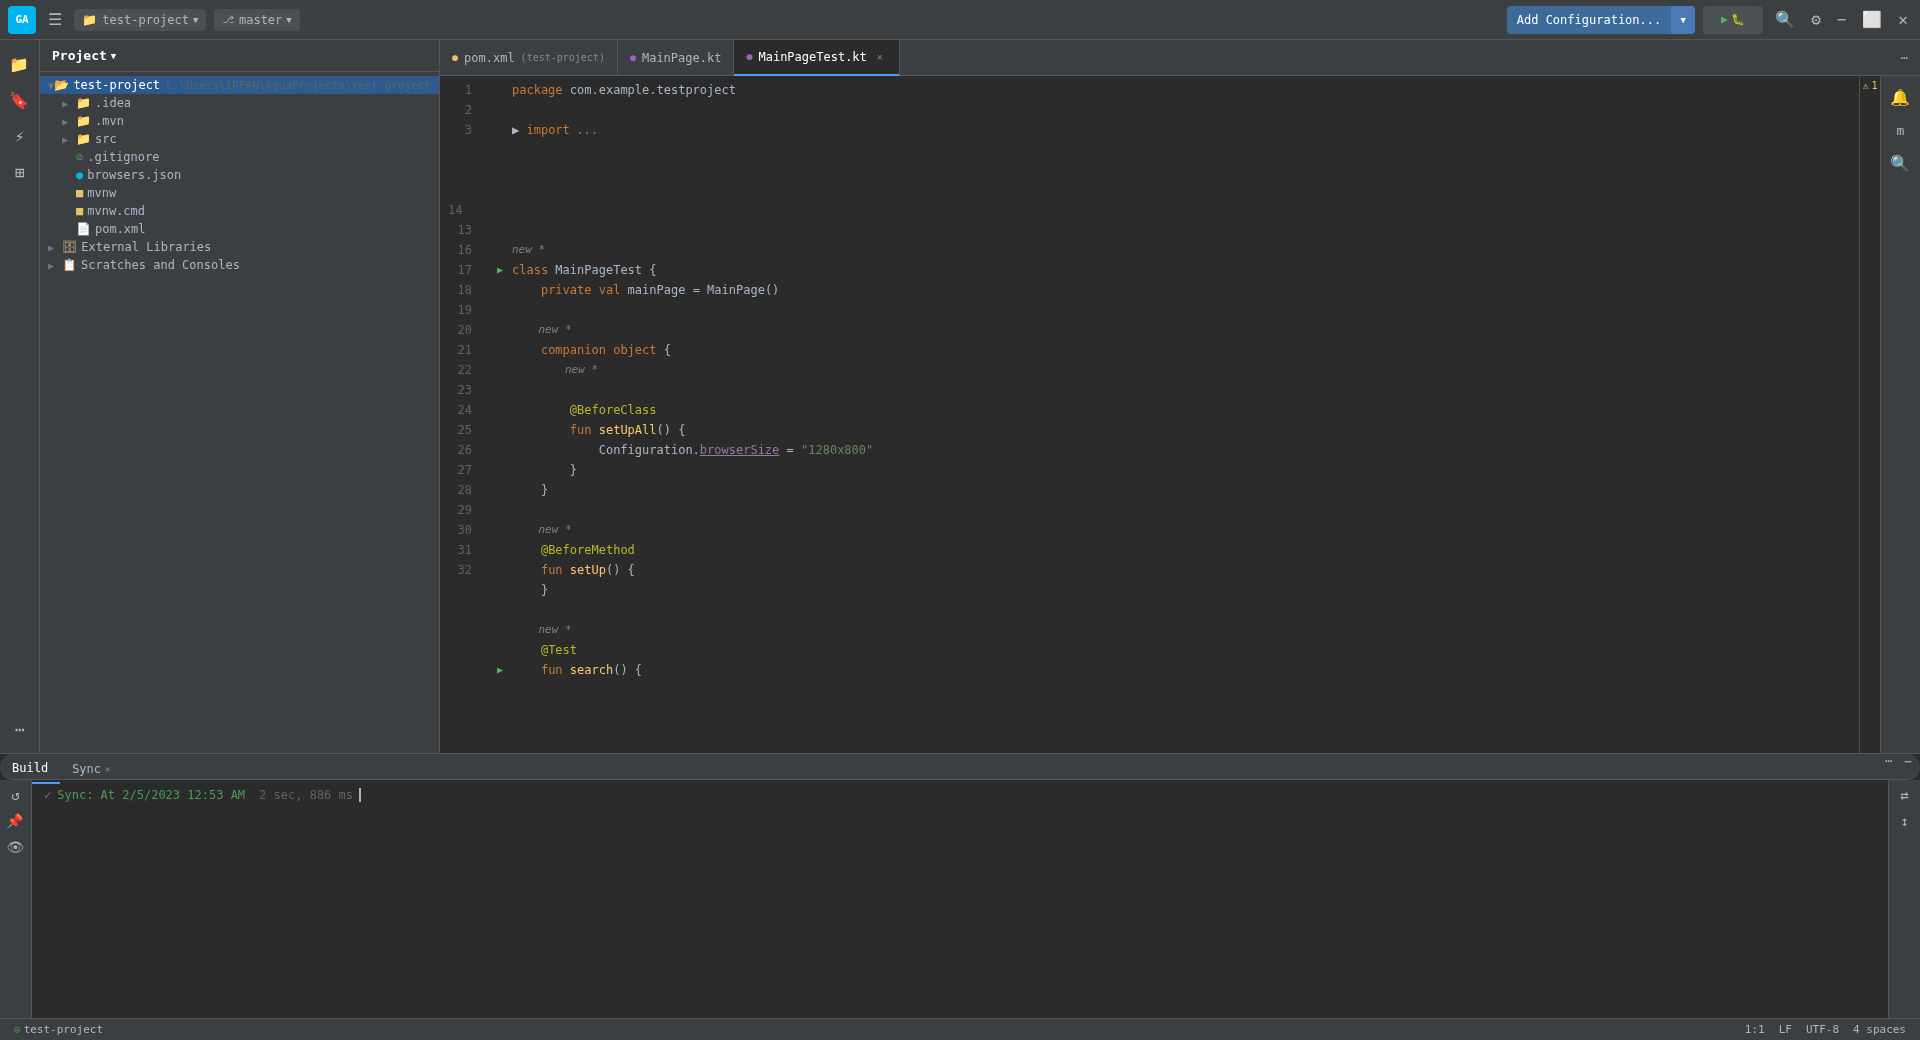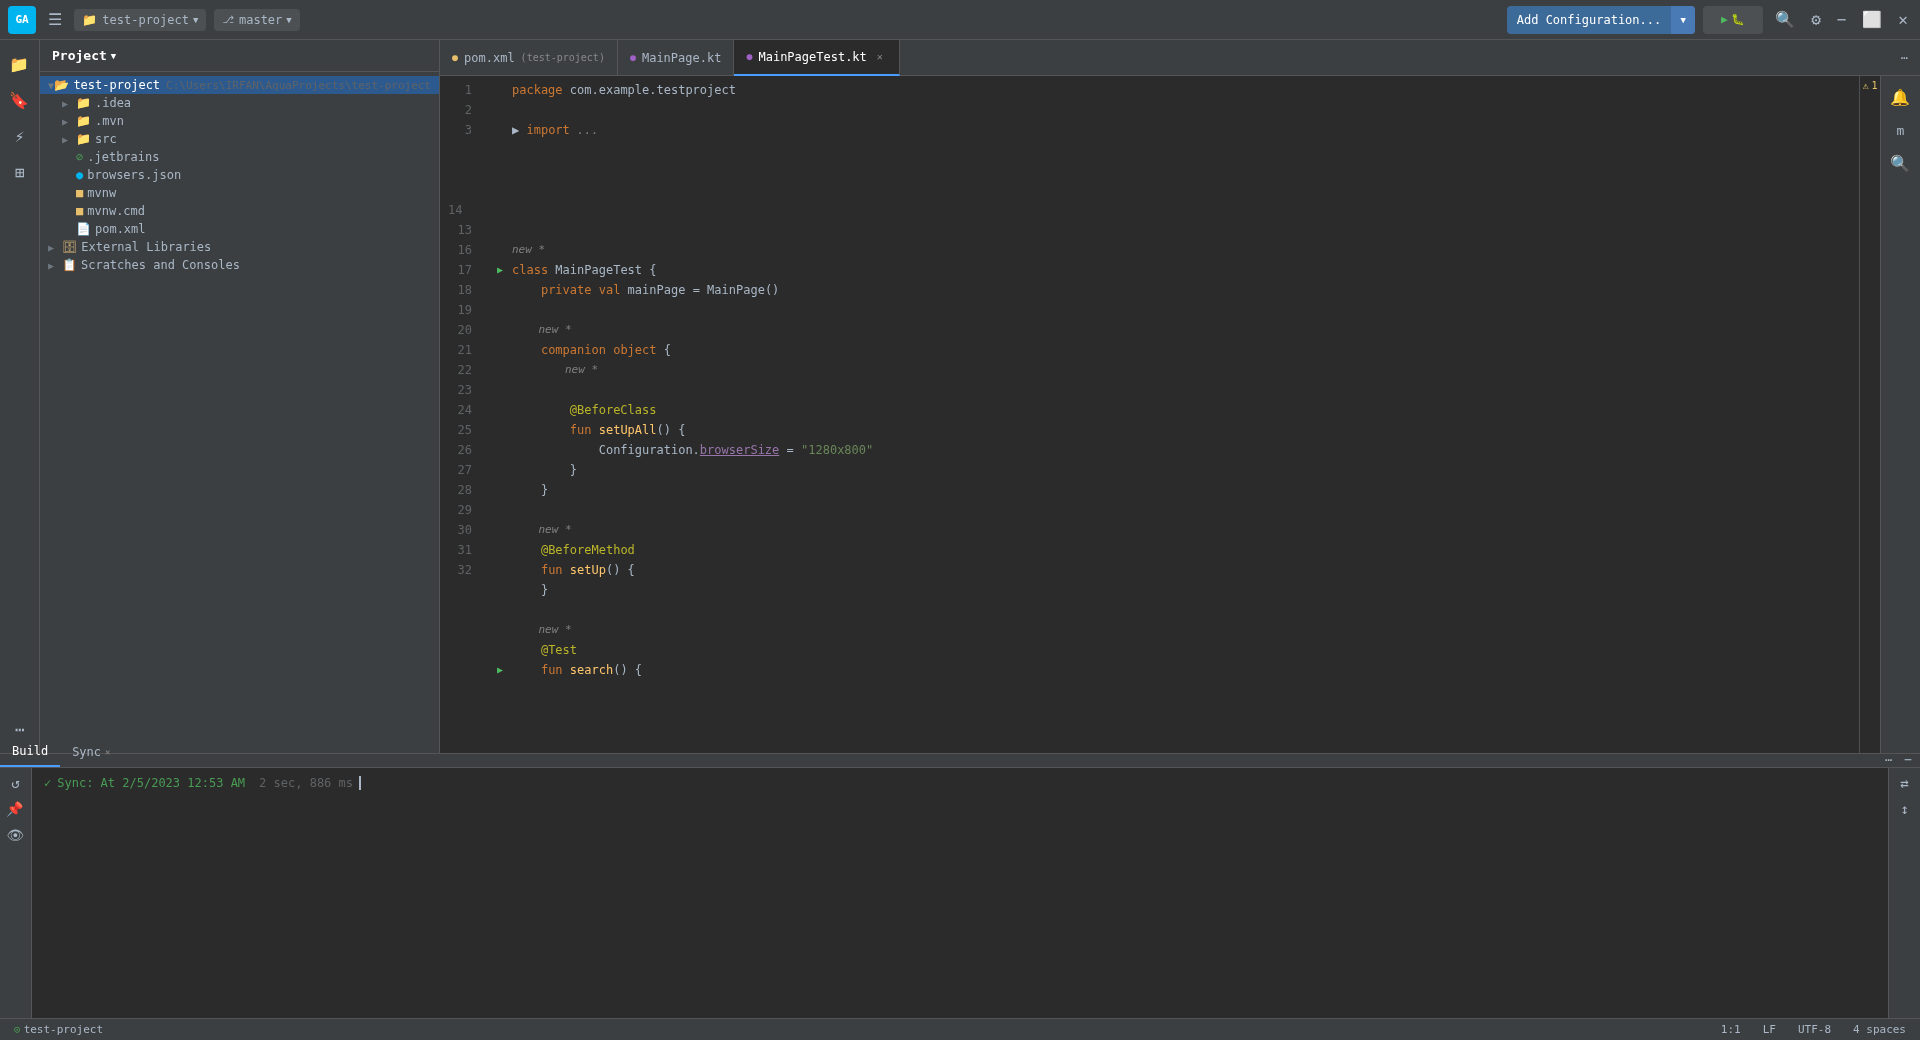--- a/index.html
+++ b/index.html
@@ -347,24 +347,25 @@
     .bottom-panel {
       height: 265px;
       background: #2b2b2b;
       border-top: 1px solid #555;
       display: flex;
       flex-direction: column;
       flex-shrink: 0;
     }
     .bottom-tabs {
       display: flex;
-      align-items: flex-end;
+      align-items: flex-start;
       background: #3c3f41;
-      height: 14px;
+      height: 26px;
       border-bottom: 1px solid #555;
+      border-radius: 14px;
     }
     .bottom-tab {
       display: flex;
       align-items: center;
       padding: 0 12px;
       height: 30px;
       cursor: pointer;
       color: #a9b7c6;
       font-size: 12px;
       gap: 4px;
@@ -459,21 +460,21 @@
       padding: 0 6px;
       cursor: pointer;
       display: flex;
       align-items: center;
       gap: 3px;
     }
     .status-right {
       margin-left: auto;
       display: flex;
       align-items: flex-end;
-      gap: 10px;
+      gap: 2px;
     }
 
     
     .warn-badge {
       display: flex;
       align-items: center;
       gap: 3px;
       color: #e8c46a;
     }
 
@@ -572,21 +573,21 @@
         <span class="indent" style="width:14px;"></span>
         <span class="chevron">▶</span>
         <span class="file-icon folder-icon">📁</span>
         <span>src</span>
       </div>
 
       <div class="tree-item">
         <span class="indent" style="width:14px;"></span>
         <span class="chevron"></span>
         <span class="file-icon" style="color:#499c54;">⊘</span>
-        <span>.jetbrains</span>
+        <span>.gitignore</span>
       </div>
 
       <div class="tree-item">
         <span class="indent" style="width:14px;"></span>
         <span class="chevron"></span>
         <span class="file-icon" style="color:#00b4f0;">●</span>
         <span>browsers.json</span>
       </div>
 
       <div class="tree-item">

